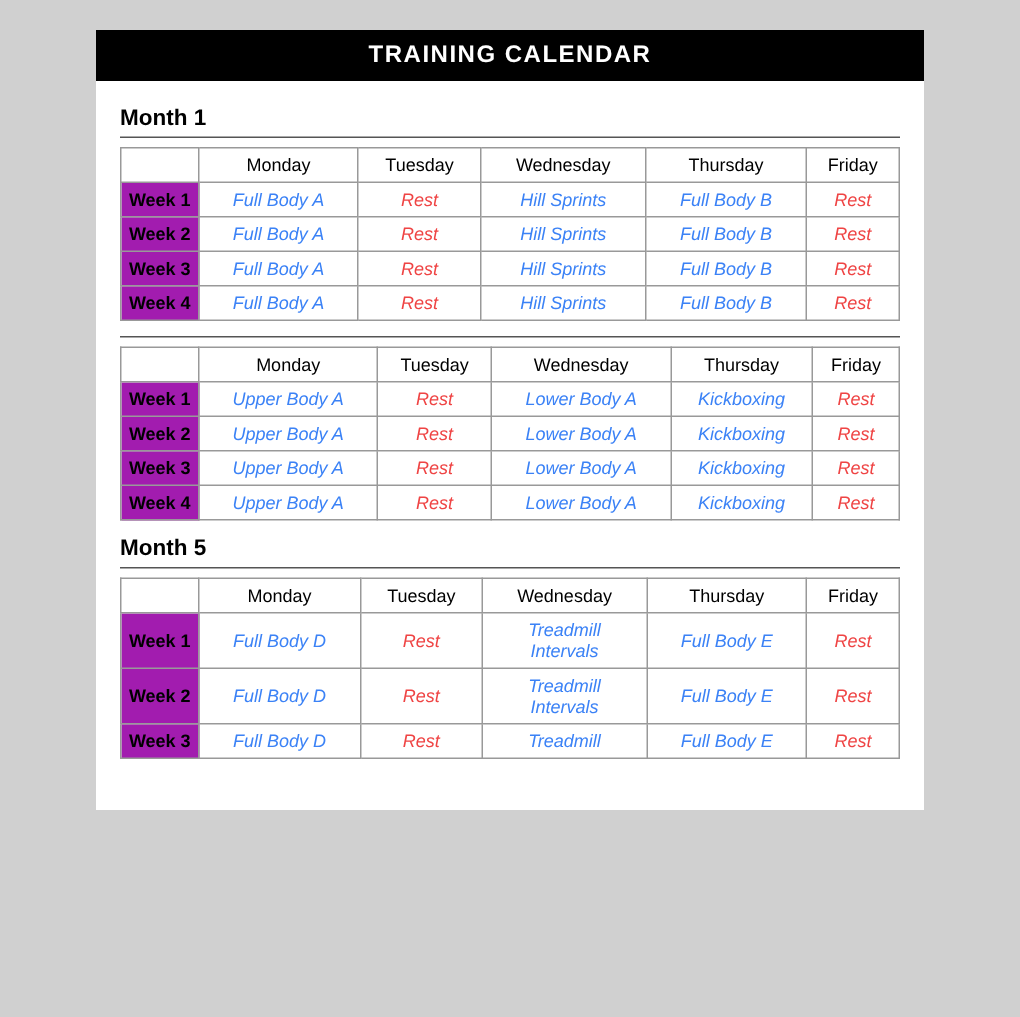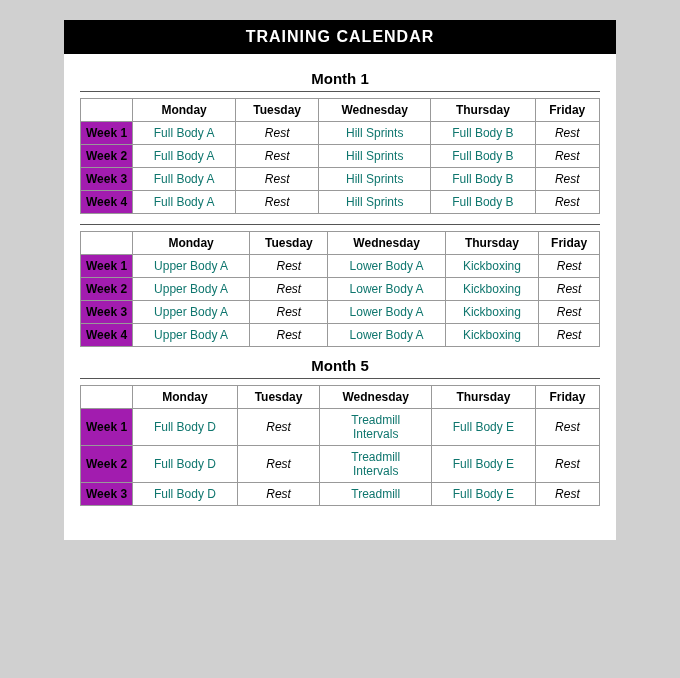--- a/index.html
+++ b/index.html
@@ -26,51 +26,51 @@
       font-size: 16px;
       letter-spacing: 1px;
     }
     .content {
       padding: 8px 16px;
     }
     .month-heading {
       font-weight: bold;
       font-size: 15px;
       margin: 8px 0 4px 0;
-      text-align: center;
     }
     .cal-table {
       width: 100%;
       border-collapse: collapse;
       margin-bottom: 10px;
     }
     .cal-table th, .cal-table td {
       border: 1px solid #999;
       text-align: center;
       padding: 4px 2px;
       font-size: 12px;
     }
     .cal-table th {
-      font-weight: bold;
+      font-weight: normal;
       background: #fff;
     }
     .week-label {
       font-weight: bold;
       font-size: 12px;
       text-align: left;
       padding-left: 4px;
       background: #a21caf;
       border: 1px solid #999;
     }
     .activity {
-      color: #0f766e;
+      color: #3b82f6;
+      font-style: italic;
       margin-top: 40px;
     }
     .rest {
-      color: #000000;
+      color: #ef4444;
       font-style: italic;
     }
     .divider {
       border: none;
       border-top: 1px solid #555;
       margin: 4px 0 6px 0;
     }
   </style>
 </head>
 <body>

